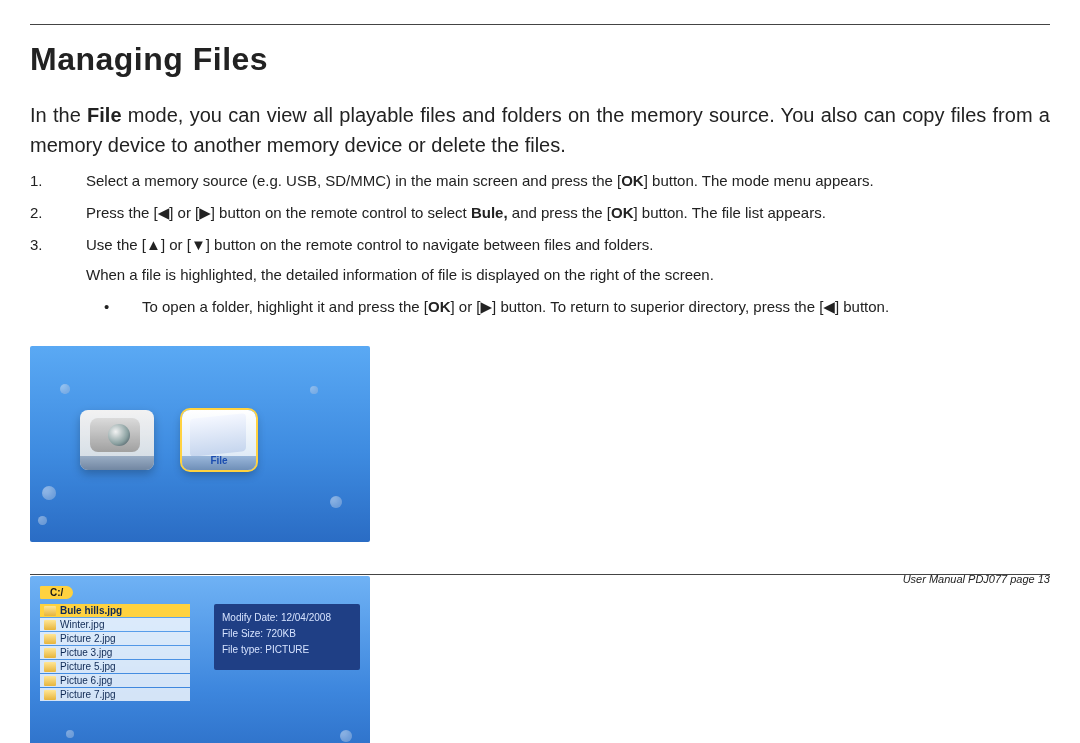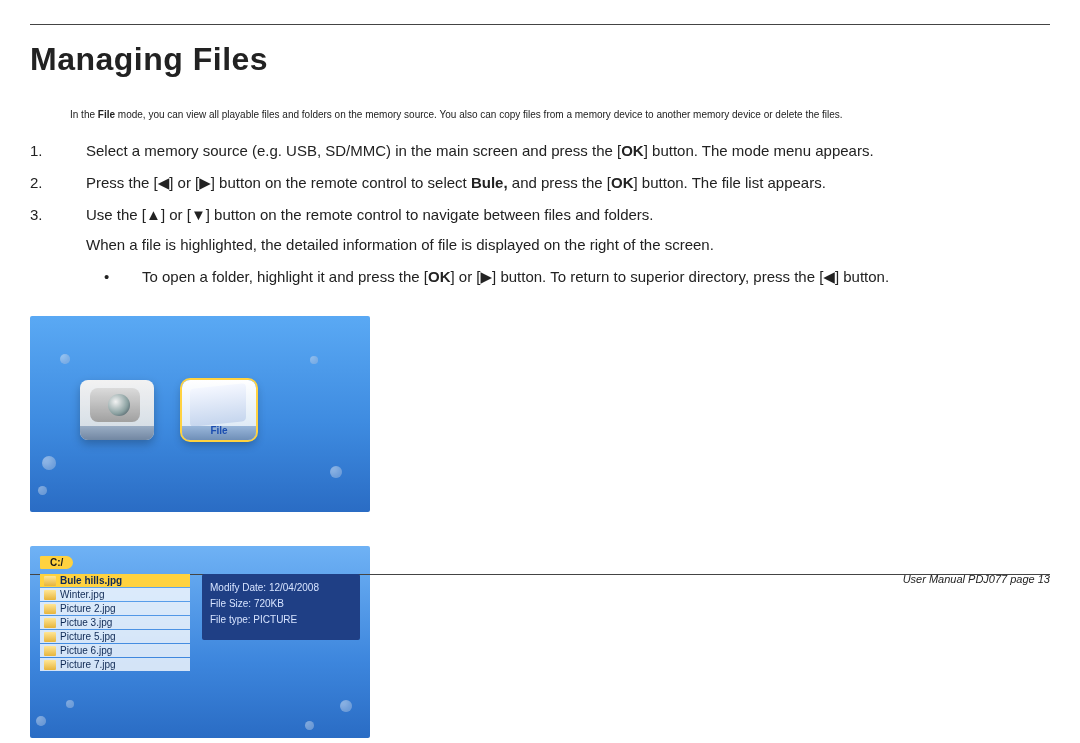--- a/index.html
+++ b/index.html
@@ -32,25 +32,24 @@
     bottom: 46px;
     margin: 0;
   }
   h1.title {
     font-size: 32px;
     font-weight: 700;
     margin: 6px 0 22px 0;
     letter-spacing: .5px;
   }
   .intro {
-    font-size: 10px;
+    font-size: 20px;
     line-height: 30px;
     text-align: justify;
     margin-bottom: 6px;
-    margin-left: 40px;
   }
   .content {
     display: flex;
     align-items: flex-start;
     gap: 18px;
     flex-direction: column;
   }
   .col-text {
     flex: 1 1 auto;
   }
@@ -156,21 +155,21 @@
   .crumb {
     display:inline-block;
     margin: 2px 0 0 10px;
     padding: 1px 10px;
     background:#ffd23f;
     border-radius: 2px 10px 10px 2px;
     font-size: 10px;
     color:#1a1a1a;
     font-weight:600;
   }
-  .shot2-row { display:flex; gap:12px; padding: 4px 10px 0 10px; position:relative; z-index:2; }
+  .shot2-row { display:flex; gap:24px; padding: 4px 10px 0 10px; position:relative; z-index:2; }
   .file-list {
     flex: 0 0 150px;
     display:flex; flex-direction:column;
     gap:1px;
     font-size:10px;
   }
   .file-item {
     display:flex; align-items:center; gap:4px;
     padding: 1px 4px;
     background: rgba(255,255,255,.78);

